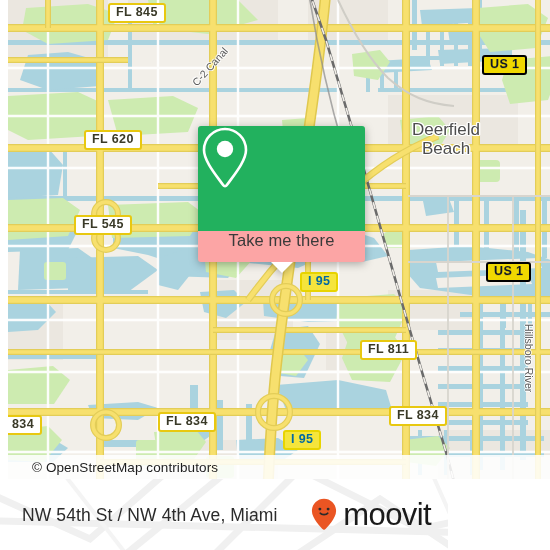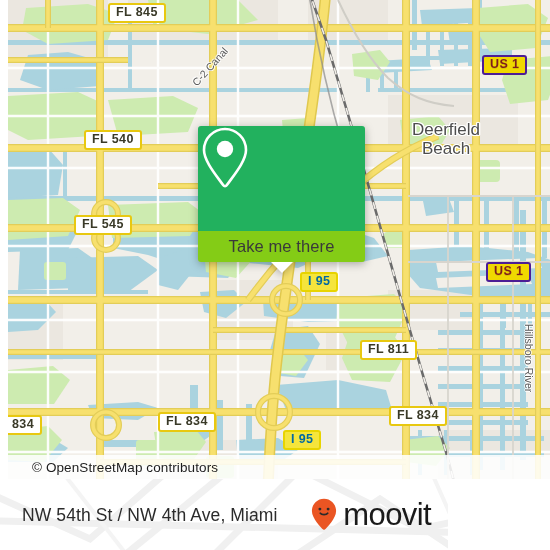--- a/index.html
+++ b/index.html
@@ -34,22 +34,22 @@
     font-size:12.5px;
     font-weight:bold;
     letter-spacing:0.4px;
     padding:1px 6px 2px 6px;
     white-space:nowrap;
     line-height:13px;
     box-sizing:border-box;
   }
   .shield.filled{
     background:#f0d800;
-    border:2px solid #4c1d95;
-    color:#7f1d1d;
+    border:2px solid #000000;
+    color:#0f172a;
     text-shadow:0 1px 0 rgba(0,0,0,0.10);
   }
   .shield.hwy{
     background:#f5e53c;
     border:2px solid #e8d400;
     color:#0369a1;
   }
 
   
   .place{
@@ -81,23 +81,23 @@
   #popup{
     position:absolute;left:190px;top:126px;width:167px;
     filter:drop-shadow(0 2px 4px rgba(0,0,0,0.30));
   }
   #popup-green{
     height:105px;background:#22b15e;
     border-radius:3px 3px 0 0;
     display:flex;align-items:center;justify-content:center;
   }
   #popup-white{
-    height:31px;background:#84cc16;
+    height:31px;background:#fca5a5;
     border-radius:0 0 3px 3px;
-    display:flex;align-items:center;justify-content:center;
+    display:flex;justify-content:center;
     position:relative;
   }
   #popup-white .lbl{
     font-size:16.5px;color:#3a3a3a;letter-spacing:0.1px;
   }
   #popup-tail{
     position:absolute;left:50%;top:136px;margin-left:-11px;
     width:0;height:0;
     border-left:11px solid transparent;
     border-right:11px solid transparent;
@@ -376,21 +376,21 @@
           <path d="M400 262 H550"></path>
           <path d="M440 196 V479"></path>
           <path d="M505 196 V479"></path>
         </g>
 
       </g>
     </svg>
 
     <div id="road-labels">
         <div class="shield" style="left: 100px; top: 3px;">FL 845</div>
-        <div class="shield" style="left: 76px; top: 130px;">FL 540</div>
+        <div class="shield" style="left: 76px; top: 130px;">FL 620</div>
         <div class="shield" style="left: 66px; top: 215px;">FL 545</div>
         <div class="shield filled" style="left: 474px; top: 55px;">US 1</div>
         <div class="shield filled" style="left: 478px; top: 262px;">US 1</div>
         <div class="shield hwy" style="left: 292px; top: 272px;">I 95</div>
         <div class="shield hwy" style="left: 275px; top: 430px;">I 95</div>
         <div class="shield" style="left: 352px; top: 340px;">FL 811</div>
         <div class="shield" style="left: 150px; top: 412px;">FL 834</div>
         <div class="shield" style="left: 381px; top: 406px;">FL 834</div>
         <div class="shield" style="left: -4px; top: 415px;">834</div>
       </div>

